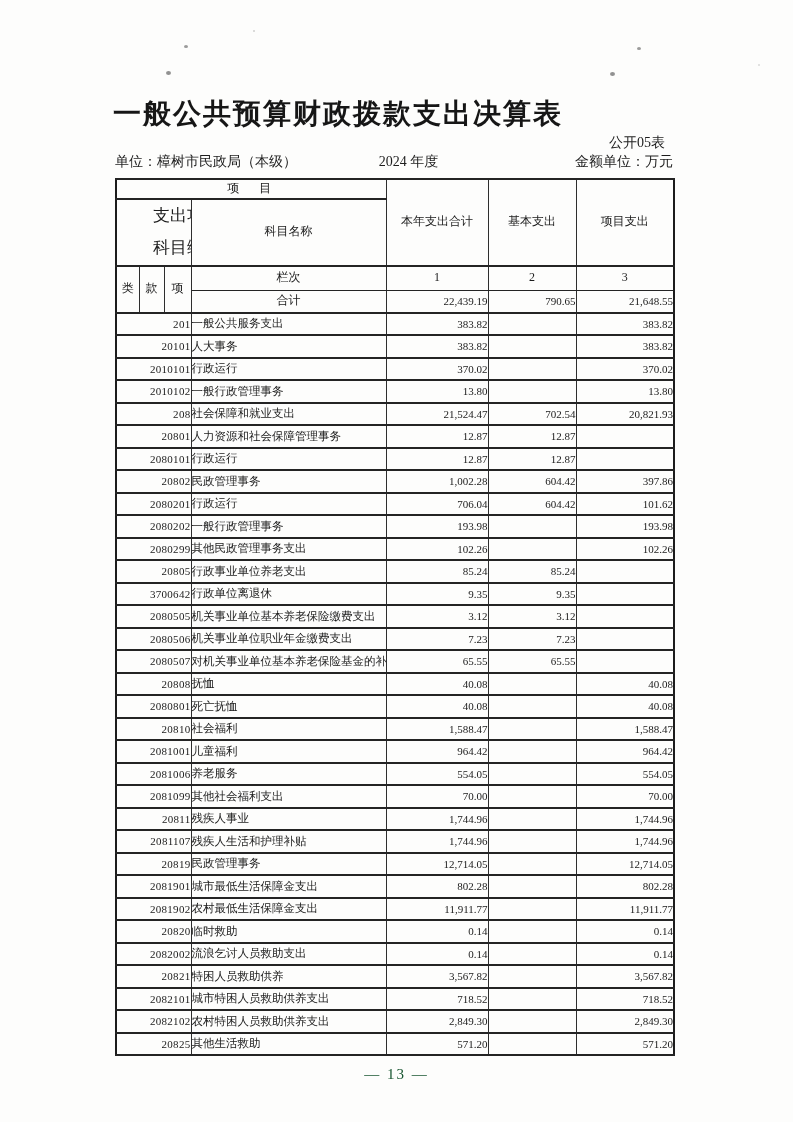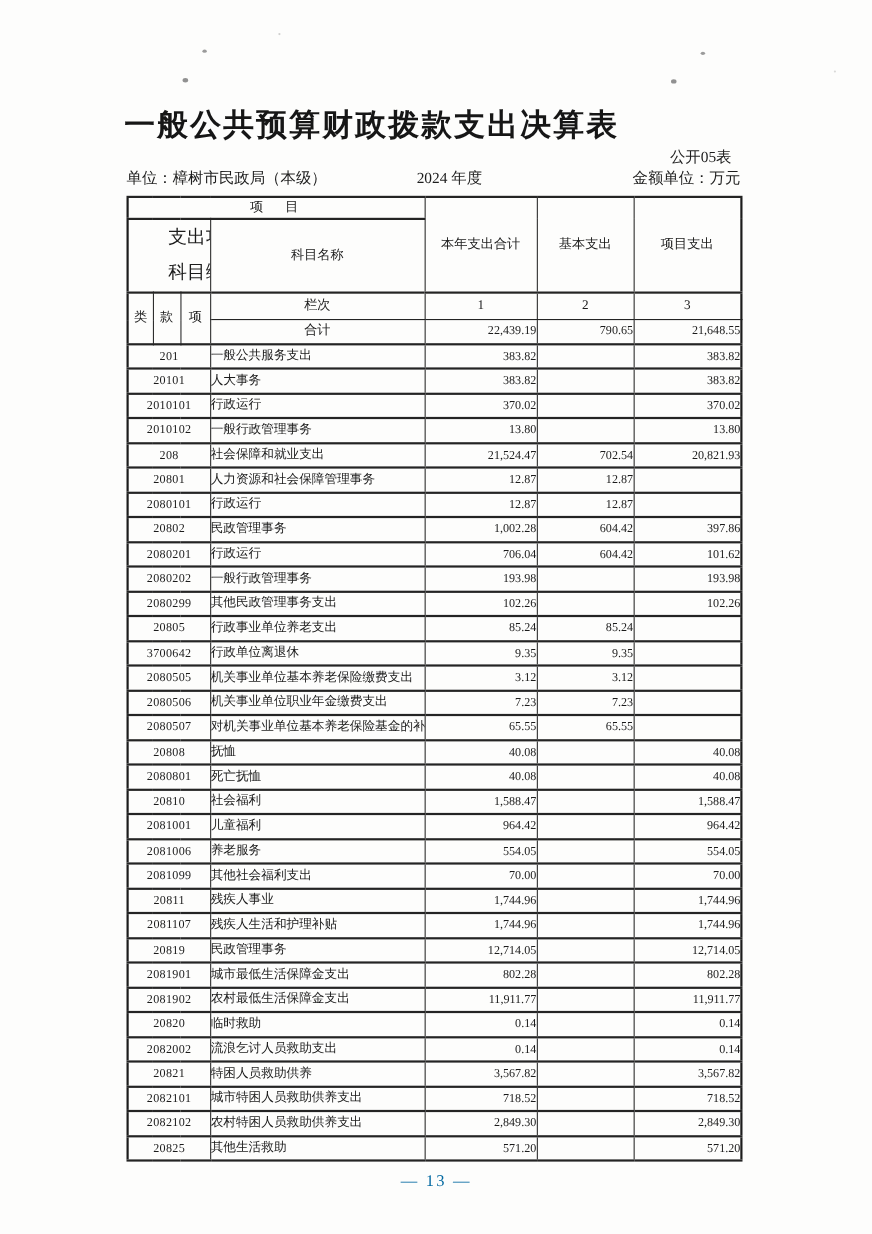--- a/index.html
+++ b/index.html
@@ -52,34 +52,34 @@
     padding: 0;
     line-height: 1.15;
   }
   tr.h-a td { height: 20px; }
   tr.h-b td { height: 54px; }
   tr.h-c td { height: 25px; border-bottom-width: 1px; }
   tr.h-d td { height: 22px; border-top-width: 1px; }
   tr.data-row td { height: 22.5px; }
 
   .t-center { text-align: center; }
-  .c-code { text-align: center; padding-left: 7px; font-size: 11px; letter-spacing: .3px; margin-left: 40px; }
+  .c-code { text-align: right; padding-left: 7px; font-size: 11px; letter-spacing: .3px; margin-left: 40px; }
   .c-name { text-align: left; padding-left: 8px; }
   .c-num  { text-align: right; padding-right: 7px; font-size: 11px; }
   .hdr    { text-align: center; font-size: 12px; }
   .hdr-two-line div { line-height: 1.9; font-size: 17px; padding-left: 36px; }
   .item-group { letter-spacing: 4px; font-size: 12px; }
 
   .page-number {
     position: absolute;
     top: 1066px; left: 0; width: 793px;
     text-align: center;
     font-size: 15px;
     letter-spacing: 2px;
-    color: #0369a1;
+    color: #14532d;
   }
   .speck { position: absolute; background: #4a4a4a; border-radius: 50%; }
 </style>
 </head>
 <body>
 
 <div class="speck" style="left:184px; top:45px; width:4px; height:3px; opacity:.55;"></div>
 <div class="speck" style="left:166px; top:71px; width:5px; height:4px; opacity:.6;"></div>
 <div class="speck" style="left:637px; top:47px; width:4px; height:3px; opacity:.55;"></div>
 <div class="speck" style="left:610px; top:72px; width:5px; height:4px; opacity:.6;"></div>

